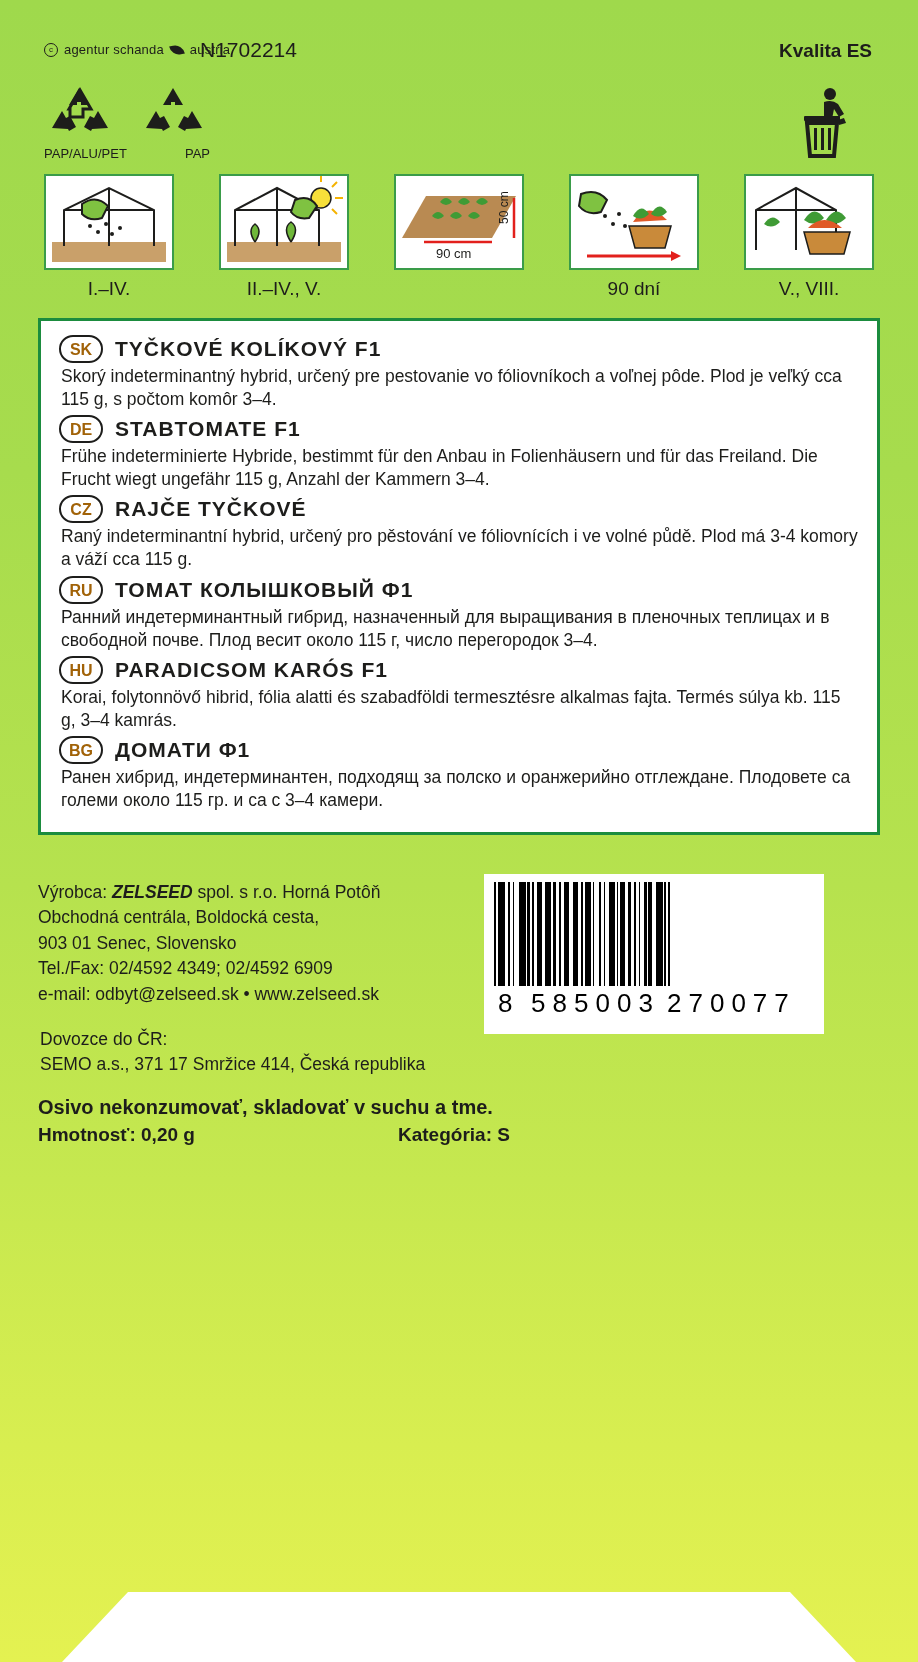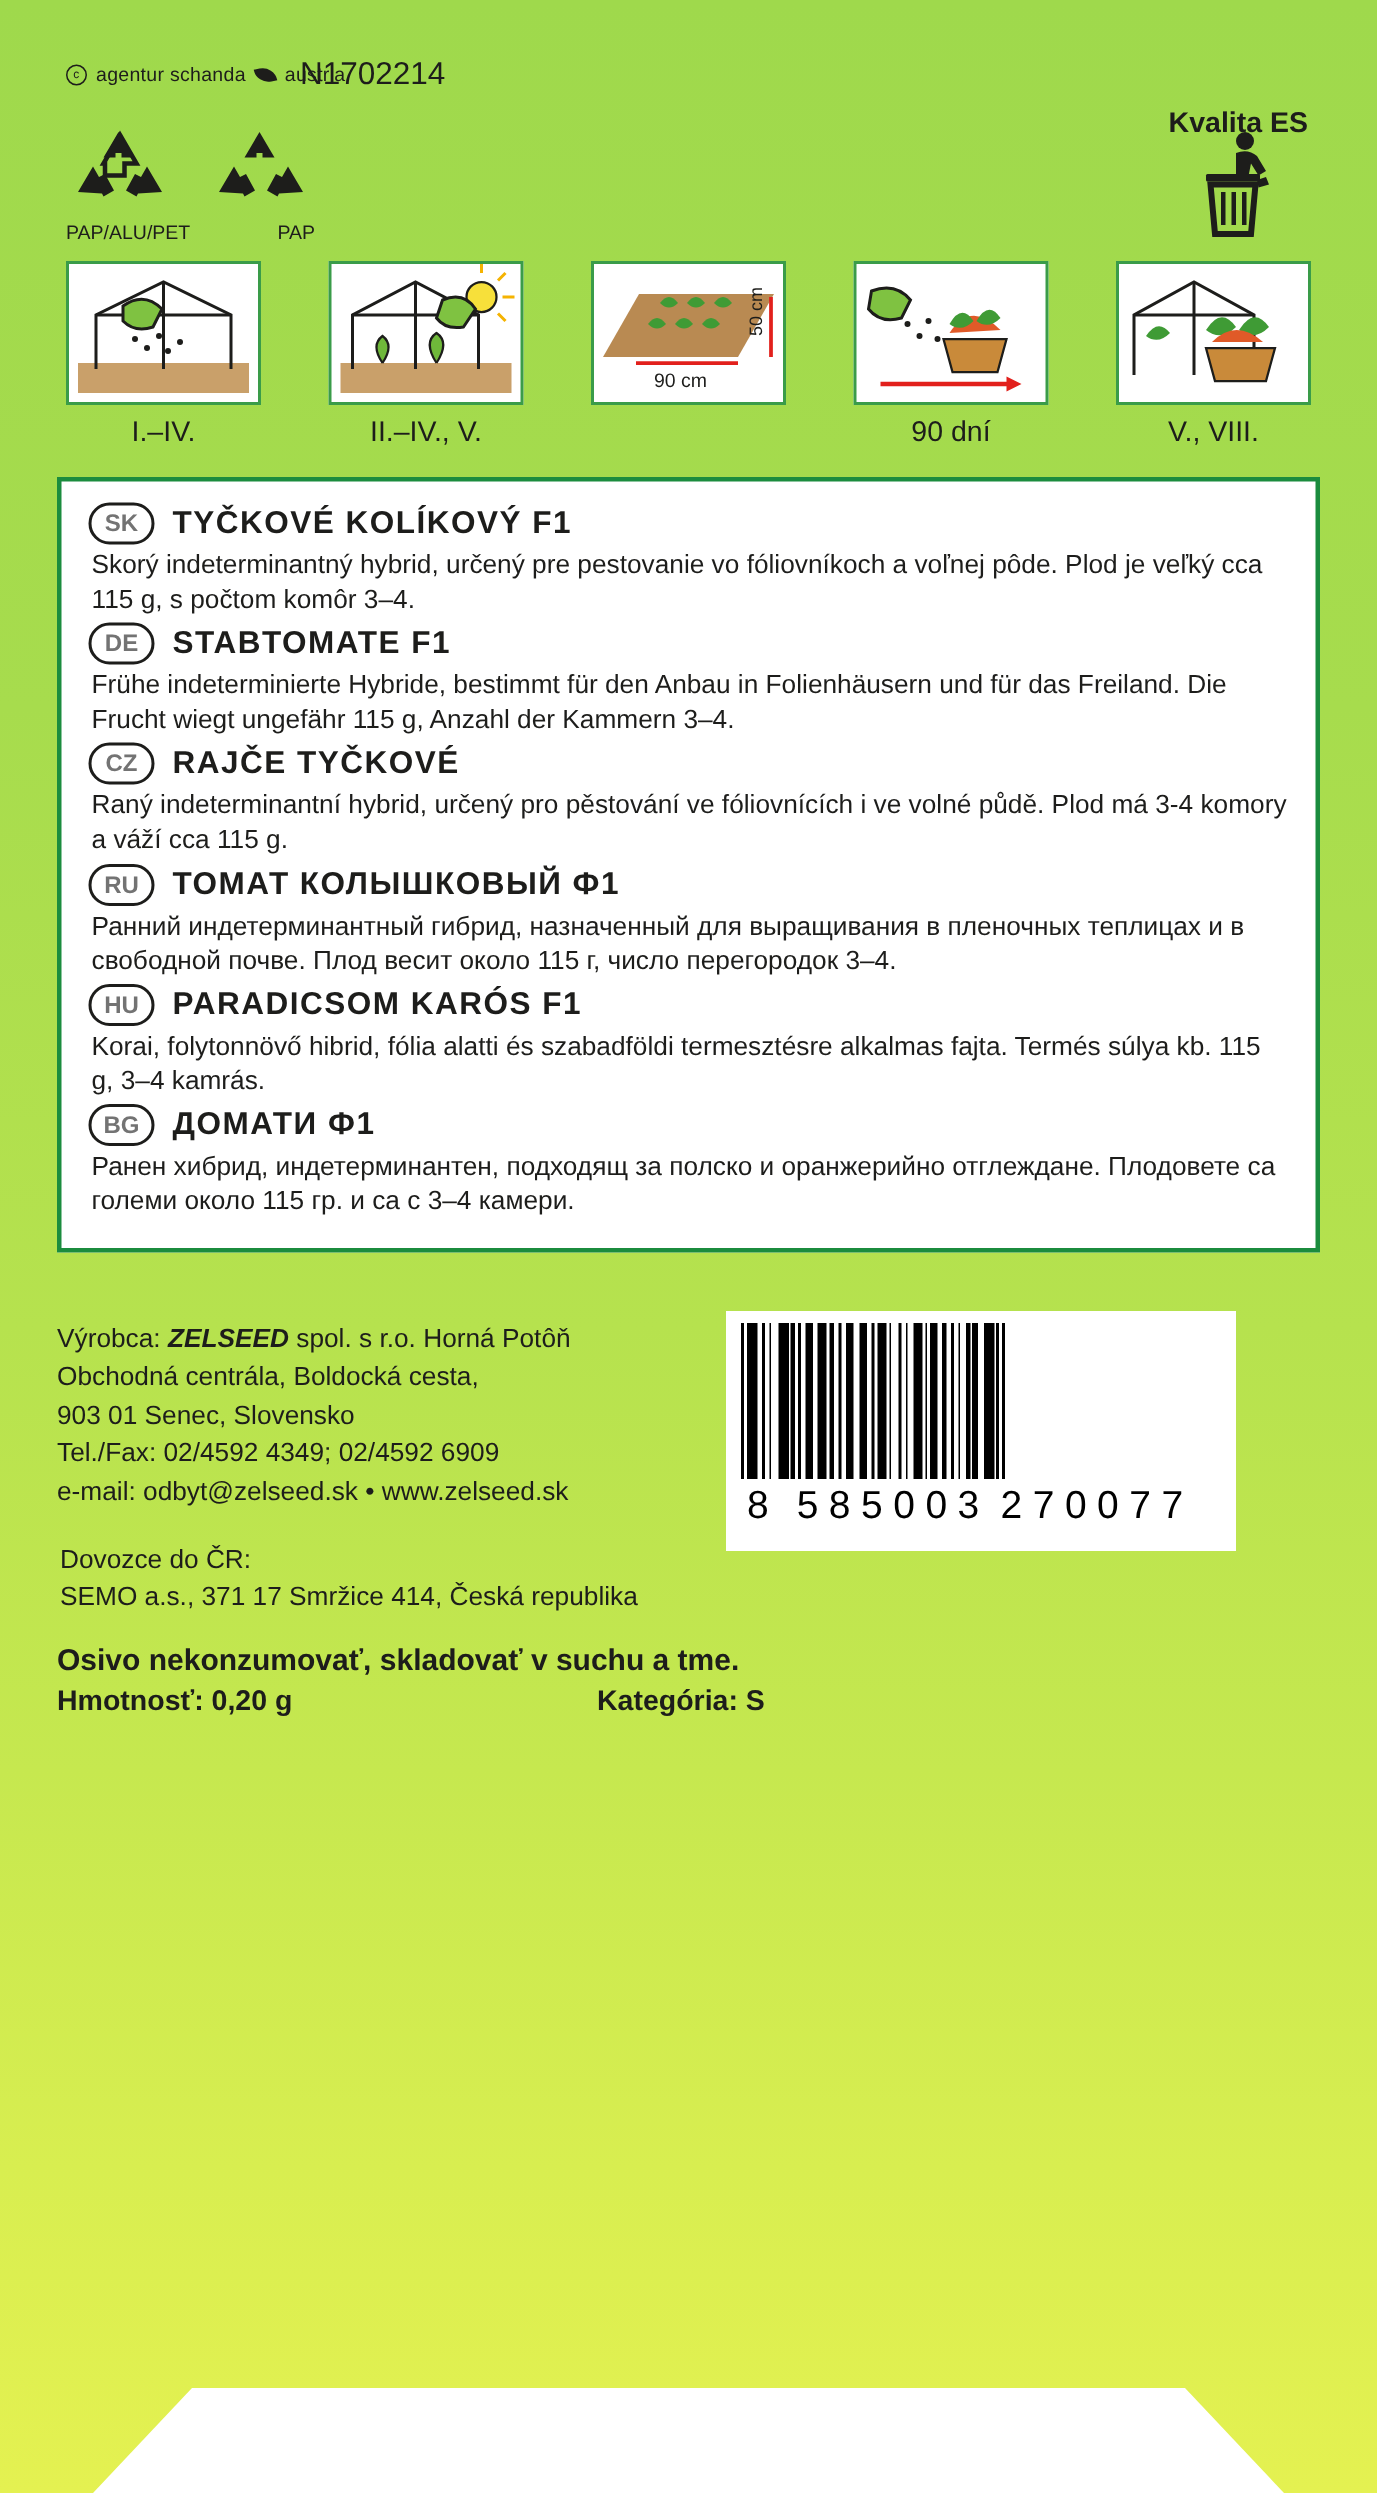--- a/index.html
+++ b/index.html
@@ -75,21 +75,20 @@
     left: 200px; top: 18px;
     font-size: 21px;
     color: #1d1d1b;
   }
   .kvalita {
     position: absolute;
     right: 46px; top: 20px;
     font-size: 19px;
     font-weight: bold;
     color: #1d1d1b;
-    margin-top: 32px;
   }
 
   
   .recycle-row {
     position: absolute;
     left: 44px; top: 84px;
     display: flex;
     gap: 22px;
   }
   .recycle-item {
@@ -151,21 +150,21 @@
     gap: 12px;
     margin-bottom: 2px;
   }
   .lang-badge {
     flex: none;
     width: 44px; height: 28px;
     border: 2px solid #1d1d1b;
     border-radius: 14px;
     font-size: 16px;
     font-weight: bold;
-    color: #737373;
+    color: #a16207;
     text-align: center;
     line-height: 25px;
     box-sizing: border-box;
   }
   .lang-title {
     font-size: 21px;
     font-weight: bold;
     color: #1d1d1b;
     letter-spacing: 1px;
   }

